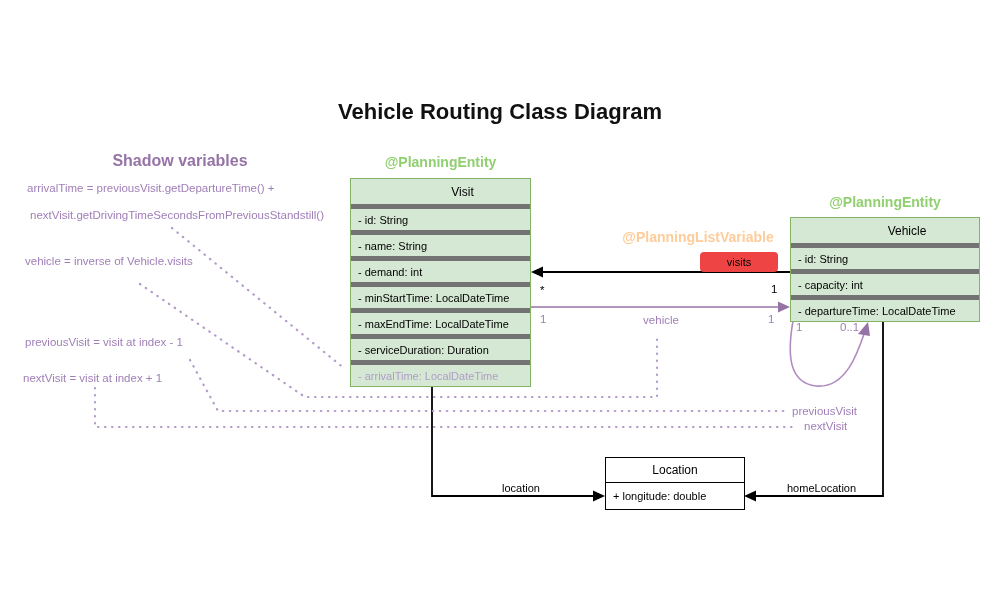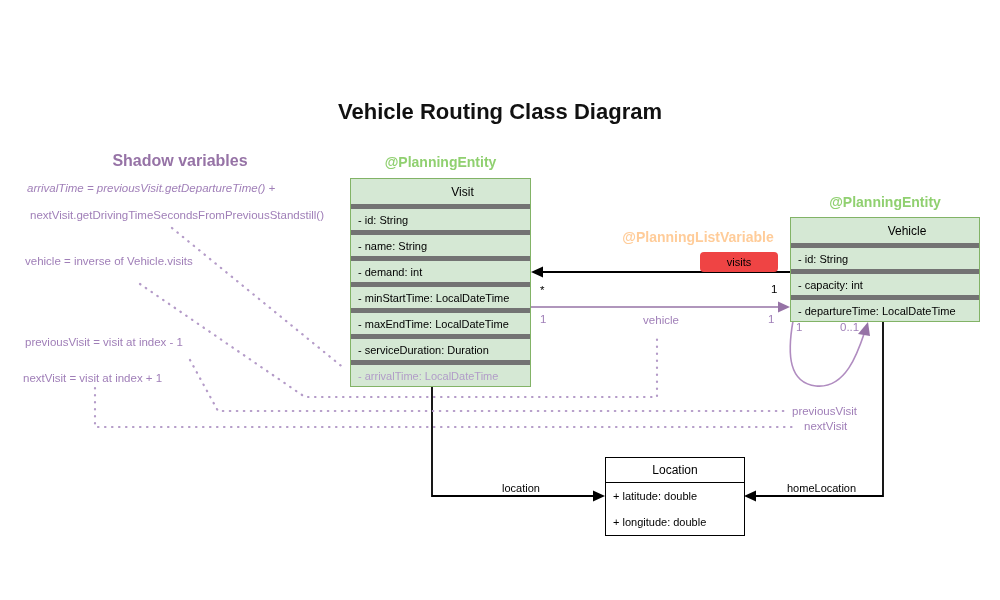--- a/index.html
+++ b/index.html
@@ -79,21 +79,21 @@
       <path d="M172,228 L345,369"></path>
       <path d="M140,284 L305,397 H657 V335"></path>
       <path d="M190,360 L218,411 H786"></path>
       <path d="M95,388 V427 H798"></path>
     </g>
   </svg>
 
   <div class="title">Vehicle Routing Class Diagram</div>
 
   <div class="shadow-heading">Shadow variables</div>
-  <div class="ptext" style="left:27px; top:182px;font-style:italic;">arrivalTime = previousVisit.getDepartureTime() +</div>
+  <div class="ptext" style="left:27px; top:182px;">arrivalTime = previousVisit.getDepartureTime() +</div>
   <div class="ptext" style="left:30px; top:209px;">nextVisit.getDrivingTimeSecondsFromPreviousStandstill()</div>
   <div class="ptext" style="left:25px; top:255px;">vehicle = inverse of Vehicle.visits</div>
   <div class="ptext" style="left:25px; top:336px;">previousVisit = visit at index - 1</div>
   <div class="ptext" style="left:23px; top:372px;">nextVisit = visit at index + 1</div>
 
   <div class="anno-green" style="left:350px; top:154px; width:181px;">@PlanningEntity</div>
   <div class="uml" style="left:350px; top:178px; width:181px;">
     <div class="hdr">Visit</div>
     <div class="row">- id: String</div>
     <div class="row">- name: String</div>
@@ -107,21 +107,20 @@
   <div class="anno-green" style="left:790px; top:194px; width:190px;">@PlanningEntity</div>
   <div class="uml" style="left:790px; top:217px; width:190px;">
     <div class="hdr">Vehicle</div>
     <div class="row">- id: String</div>
     <div class="row">- capacity: int</div>
     <div class="row">- departureTime: LocalDateTime</div>
   </div>
 
   <div class="uml-plain" style="left:605px; top:457px; width:140px;">
     <div class="hdr">Location</div>
-    <div class="row">+ latitude: double</div>
     <div class="row">+ longitude: double</div>
   </div>
 
   <div class="anno-orange" style="left:608px; top:229px; width:180px;">@PlanningListVariable</div>
   <div class="chip">visits</div>
   <div class="multk" style="left:540px; top:284px;">*</div>
   <div class="multk" style="left:771px; top:283px;">1</div>
 
   <div class="mult" style="left:540px; top:313px;">1</div>
   <div class="mult" style="left:631px; top:314px; width:60px; text-align:center;">vehicle</div>

